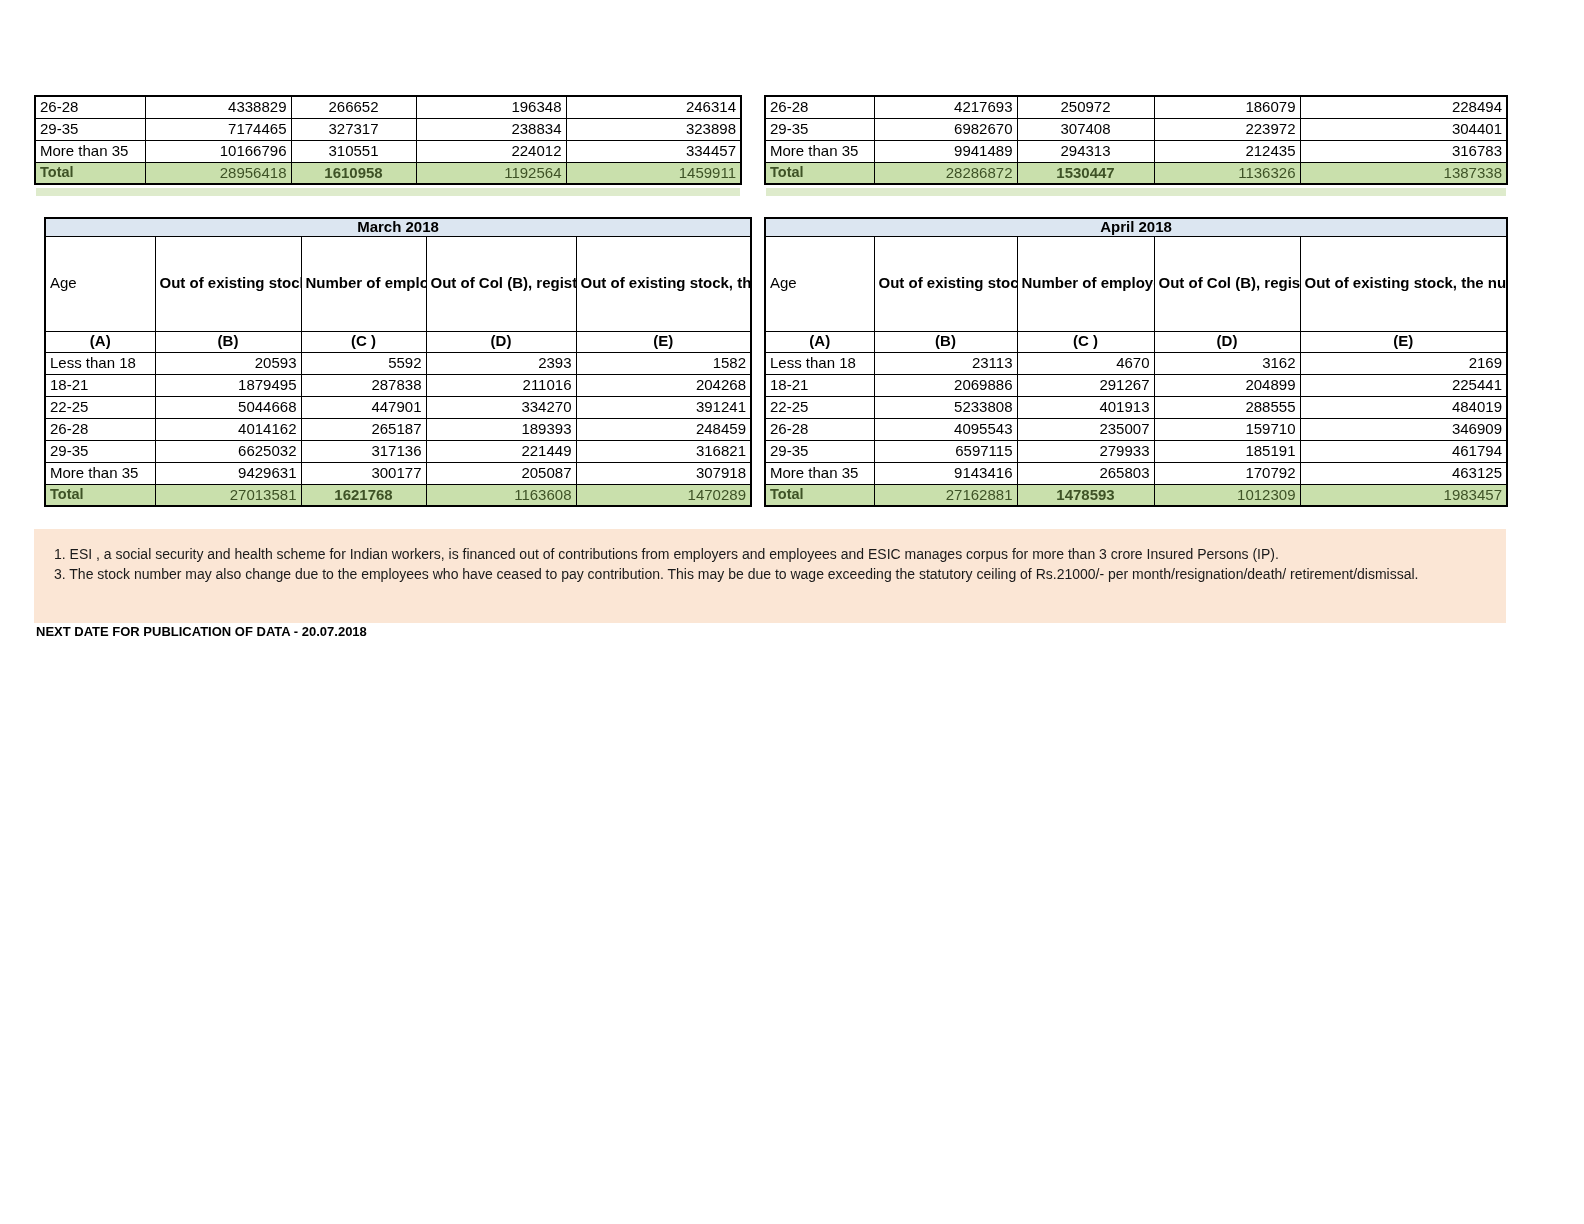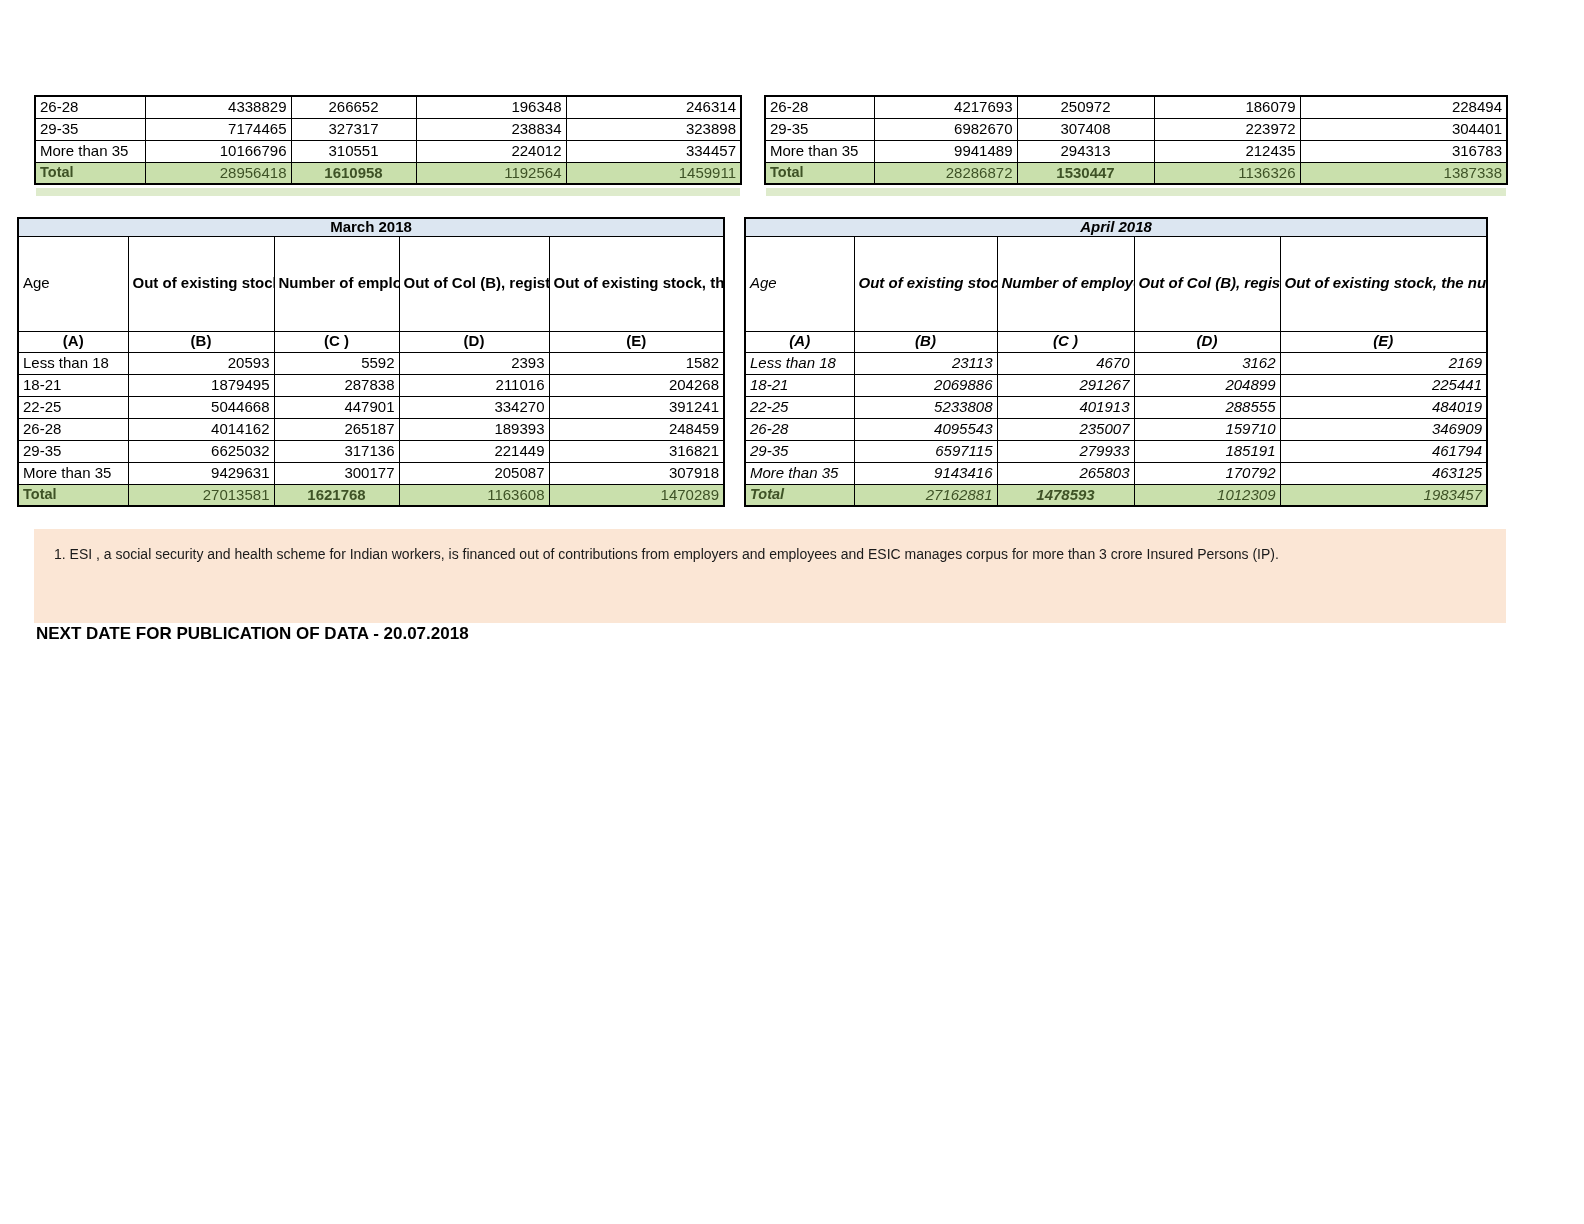--- a/index.html
+++ b/index.html
@@ -81,21 +81,21 @@
     padding:16px 6px 0 20px;
     font-size:14px;
     line-height:19.5px;
     color:#1a1a1a;
   }
   .note{white-space:nowrap;overflow:hidden;}
   .nextdate{
     position:absolute;
     left:36px;top:624px;
     font-weight:bold;
-    font-size:17px;
+    font-size:13px;
     color:#000;
   }
 </style>
 </head>
 <body>
 
 <div class="sheet">
 
   <table class="tbl" id="t-top-left" style="left:34px;top:95px;width:706px;">
     <colgroup>
@@ -173,21 +173,21 @@
           <td class="cmid cbold">1530447</td>
           <td class="num">1136326</td>
           <td class="num">1387338</td>
         </tr>
       </tbody>
   </table>
 
   <div class="strip" style="left:36px;top:188px;width:704px;"></div>
   <div class="strip" style="left:766px;top:188px;width:740px;"></div>
 
-  <table class="tbl" id="t-march" style="left:17px;top:217px;width:706px;">
+  <table class="tbl" id="t-march" style="left:44px;top:217px;width:706px;">
     <colgroup>
         <col style="width:110px">
         <col style="width:146px">
         <col style="width:125px">
         <col style="width:150px">
         <col style="width:175px">
       </colgroup>
     <tbody>
         <tr class="title-row">
           <td class="month-title" colspan="5">March 2018</td>
@@ -251,21 +251,21 @@
         <tr class="r total">
           <td class="tlabel">Total</td>
           <td class="num">27013581</td>
           <td class="cmid cbold">1621768</td>
           <td class="num">1163608</td>
           <td class="num">1470289</td>
         </tr>
       </tbody>
   </table>
 
-  <table class="tbl" id="t-april" style="left:744px;top:217px;width:742px;font-style:italic;">
+  <table class="tbl" id="t-april" style="left:764px;top:217px;width:742px;">
     <colgroup>
         <col style="width:109px">
         <col style="width:143px">
         <col style="width:137px">
         <col style="width:146px">
         <col style="width:207px">
       </colgroup>
     <tbody>
         <tr class="title-row">
           <td class="month-title" colspan="5">April 2018</td>
@@ -331,17 +331,18 @@
           <td class="num">27162881</td>
           <td class="cmid cbold">1478593</td>
           <td class="num">1012309</td>
           <td class="num">1983457</td>
         </tr>
       </tbody>
   </table>
 
   <div class="notes">
     <div class="note">1. ESI , a social security and health scheme for Indian workers, is financed out of contributions from employers and employees and ESIC manages corpus for more than 3 crore Insured Persons (IP).</div>
+    <div class="note">3. The stock number may also change due to the employees who have ceased to pay contribution. This may  be due to wage exceeding the statutory ceiling of  Rs.21000/- per month/resignation/death/ retirement/dismissal.</div>
   </div>
 
   <div class="nextdate">NEXT DATE FOR PUBLICATION OF DATA - 20.07.2018</div>
 
 </div>
 
 </body></html>

